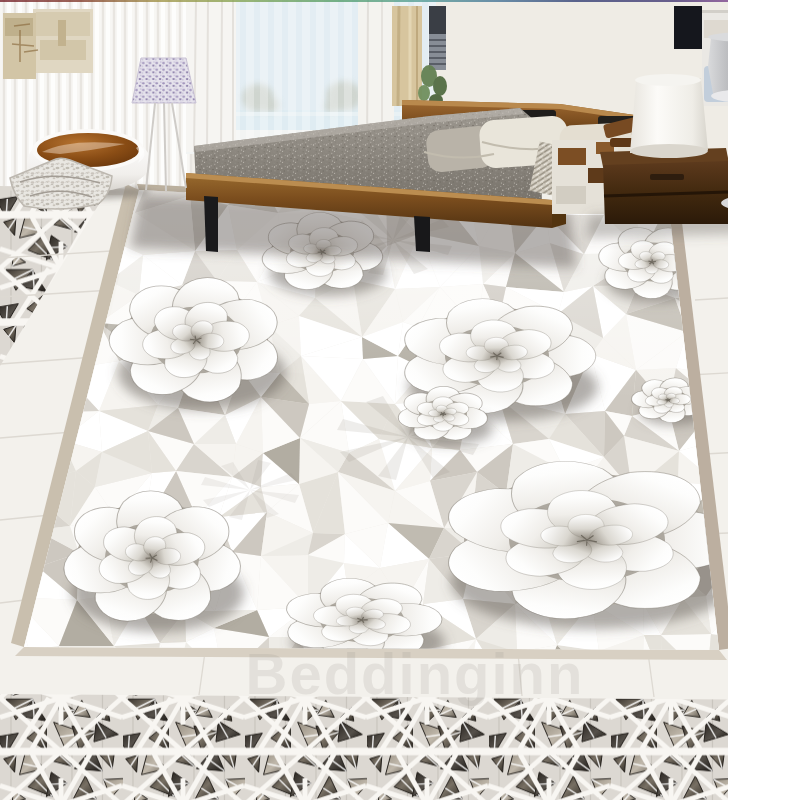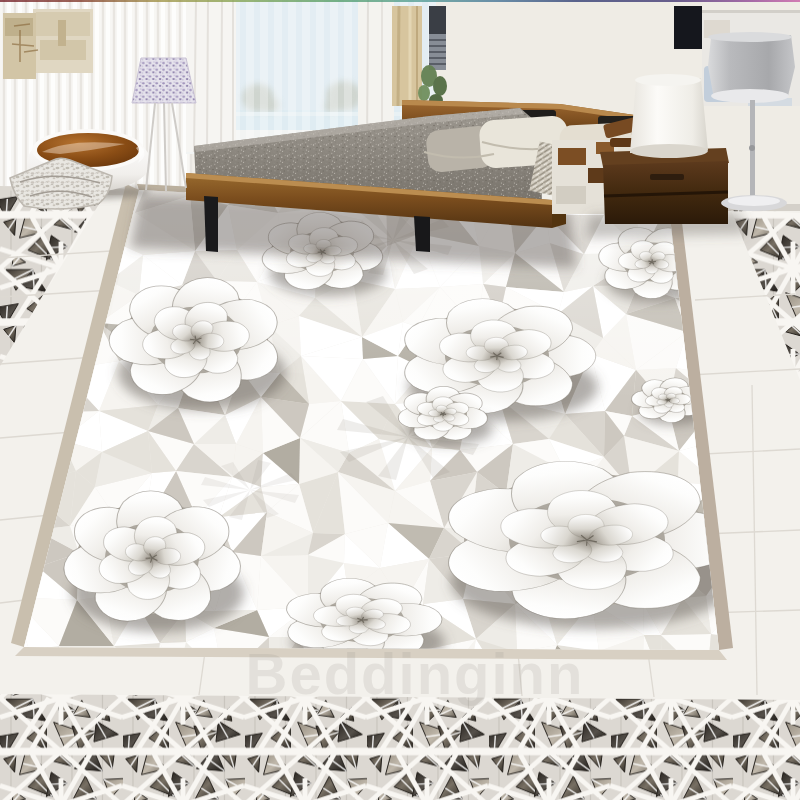--- a/index.html
+++ b/index.html
@@ -1,15 +1,15 @@
 <!DOCTYPE html>
 <html><head><meta charset="utf-8"><title>3D Floor Mural</title>
 <style>
 html,body{margin:0;padding:0;background:#fff}
-#scene{position:relative;width:800px;height:800px;overflow:hidden;font-family:"Liberation Sans",sans-serif}
+#scene{position:relative;width:728px;height:800px;overflow:hidden;font-family:"Liberation Sans",sans-serif}
 </style></head>
 <body>
 <div id="scene">
 <svg width="800" height="800" viewBox="0 0 800 800">
 
 <defs>
  <linearGradient id="topbar" x1="0" y1="0" x2="1" y2="0">
   <stop offset="0" stop-color="#6e1620"></stop>
           <stop offset="0.10" stop-color="#7d3222"></stop>
   <stop offset="0.20" stop-color="#9c8f3e"></stop>

